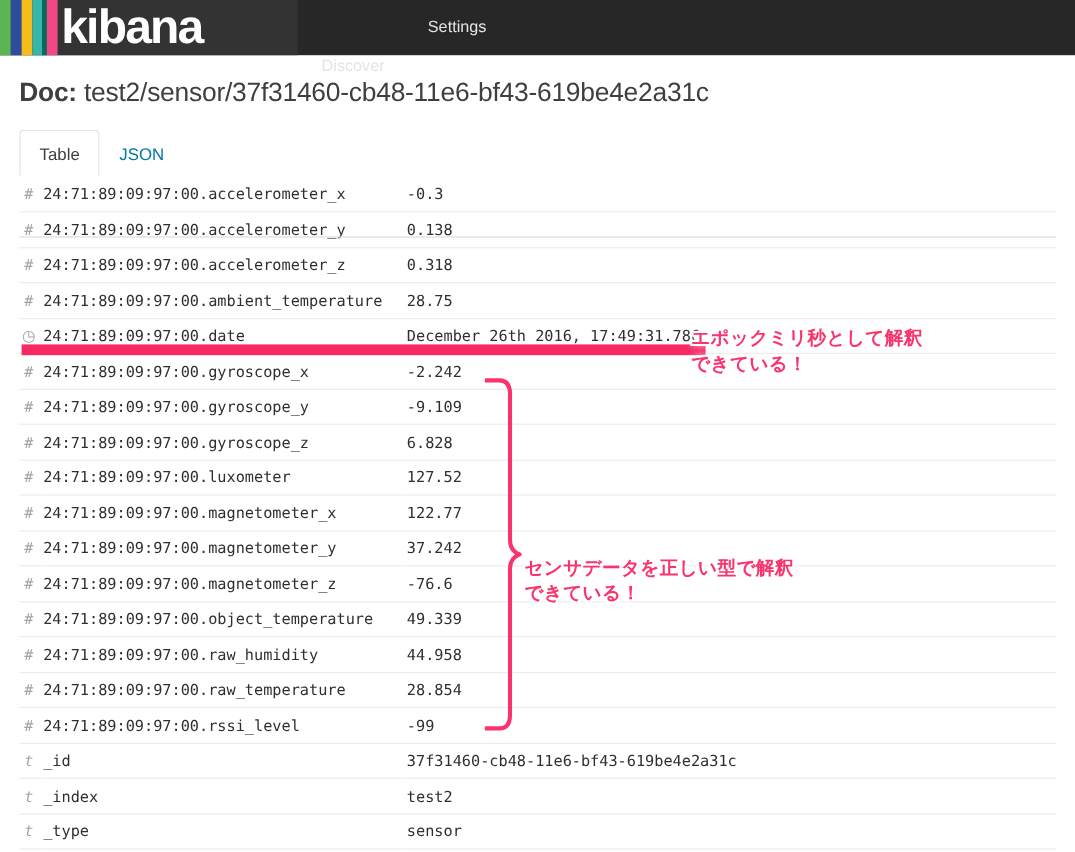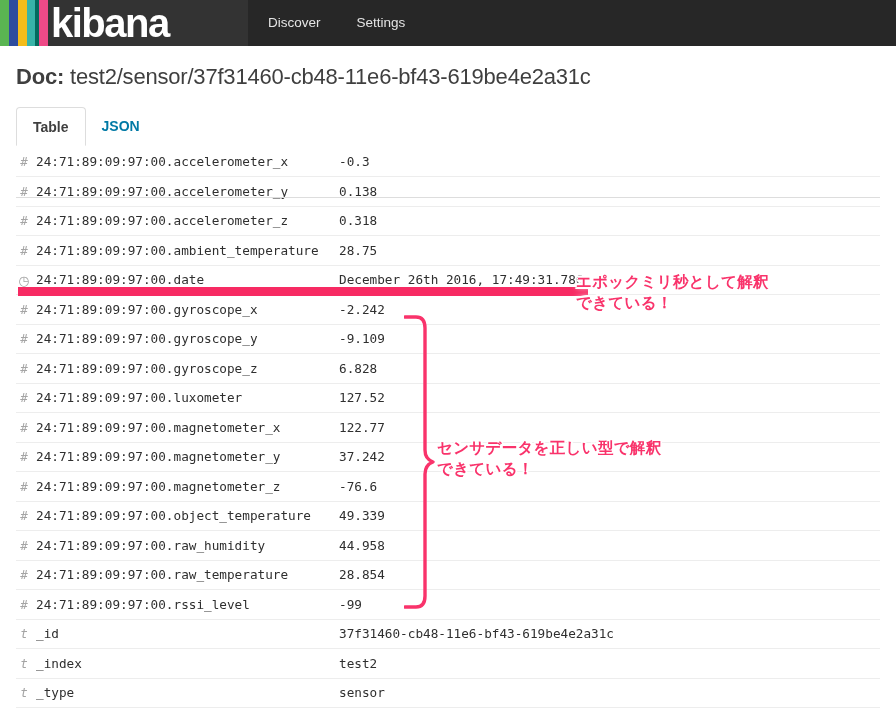--- a/index.html
+++ b/index.html
@@ -63,41 +63,40 @@
   }
   .nav-link {
     color: #e4e4e4;
     font-size: 13.5px;
     line-height: 46px;
     padding: 0 18px;
     text-decoration: none;
     white-space: nowrap;
     cursor: pointer;
   }
-  .nav-link:first-child { padding-left: 20px; }
+  .nav-link:first-child { padding-left: 20px; margin-top: 32px; }
 
   
   .page-title {
     margin: 18px 0 0 16px;
     font-size: 22px;
     color: #3f3f3f;
     font-weight: normal;
     letter-spacing: -0.2px;
     white-space: nowrap;
   }
   .page-title b { font-weight: bold; }
 
   
   .tabs {
     margin: 17px 0 0 16px;
     display: flex;
-    align-items: flex-start;
+    align-items: center;
     height: 40px;
     position: relative;
-    font-weight: bold;
   }
   .tab {
     font-size: 14px;
     padding: 10px 16px 9px 16px;
     cursor: pointer;
     line-height: 18px;
     position: relative;
   }
   .tab.active {
     color: #3f3f3f;
@@ -181,21 +180,21 @@
     letter-spacing: 0.3px;
     z-index: 10;
     text-shadow:
       -1.6px -1.6px 0 #ffffff,  1.6px -1.6px 0 #ffffff,
       -1.6px  1.6px 0 #ffffff,  1.6px  1.6px 0 #ffffff,
       -1.6px 0 0 #ffffff, 1.6px 0 0 #ffffff,
       0 -1.6px 0 #ffffff, 0 1.6px 0 #ffffff,
       0 0 5px #ffffff, 0 0 7px #ffffff;
   }
   .annot-epoch  { left: 576px; top: 272px; }
-  .annot-sensor { left: 437px; top: 438px; }
+  .annot-sensor { left: 437px; top: 463px; }
 
   
   .bracket {
     position: absolute;
     left: 404px;
     top: 314px;
     width: 36px;
     height: 296px;
     z-index: 9;
   }

